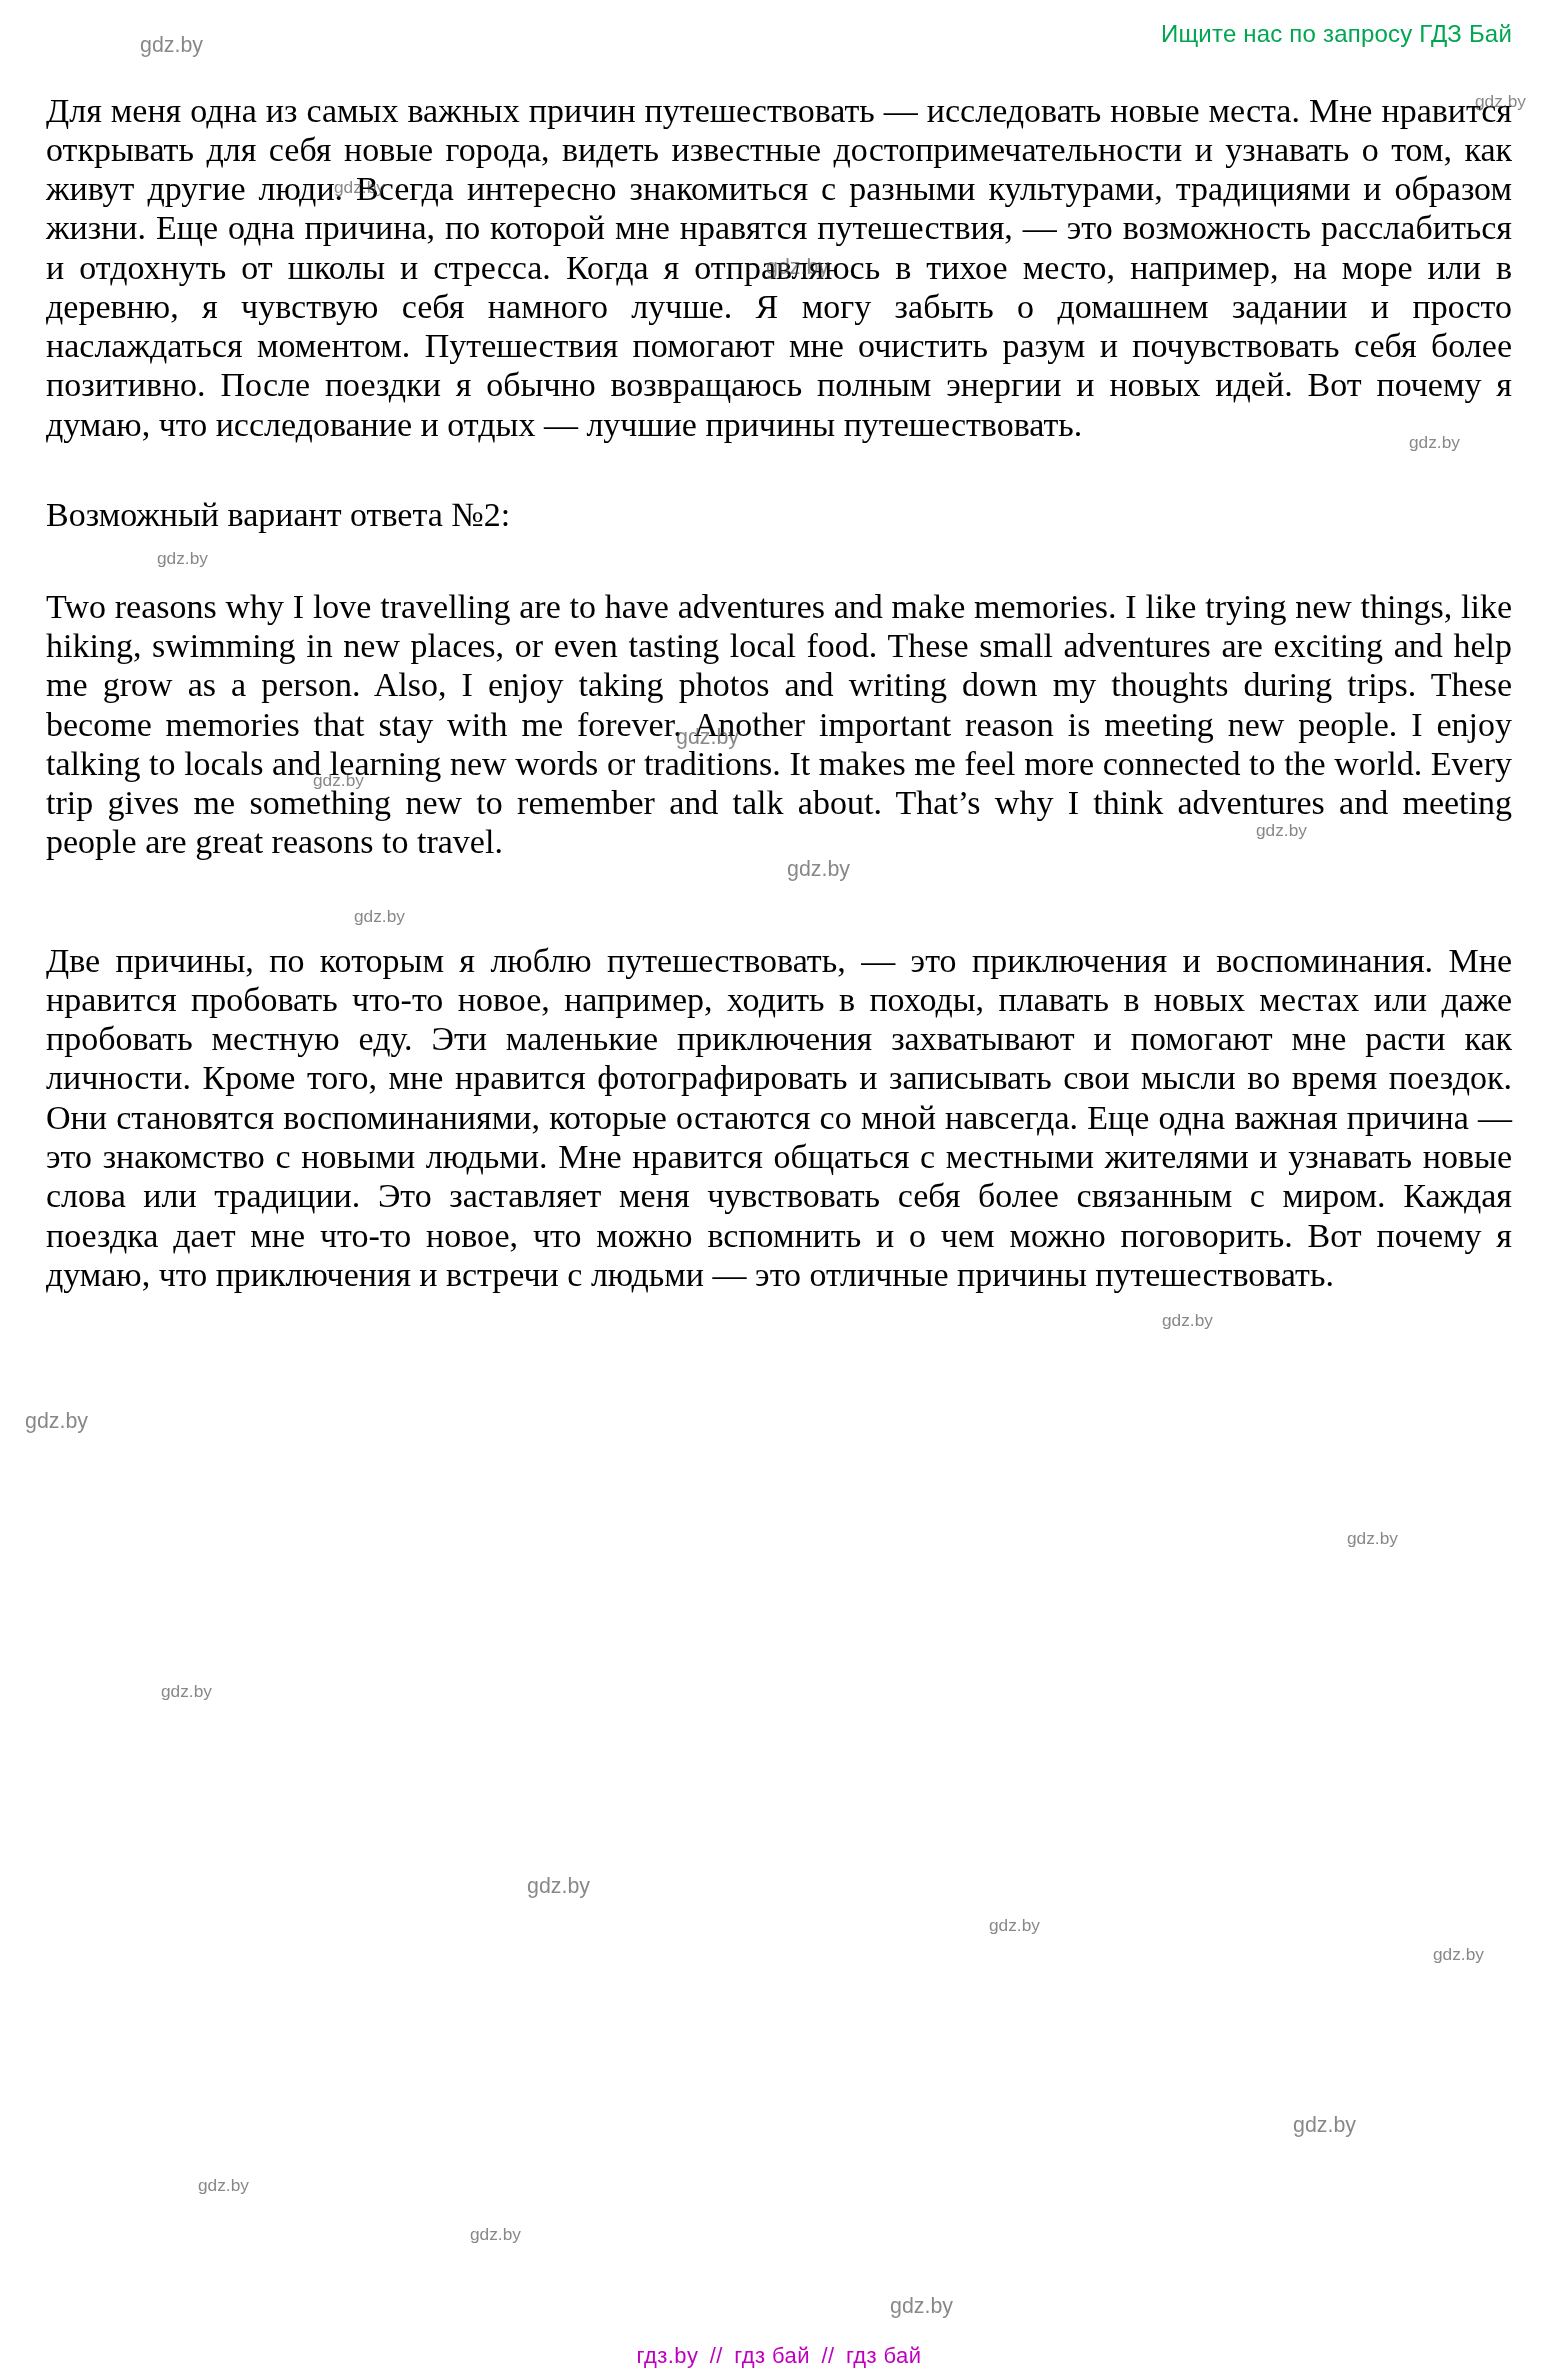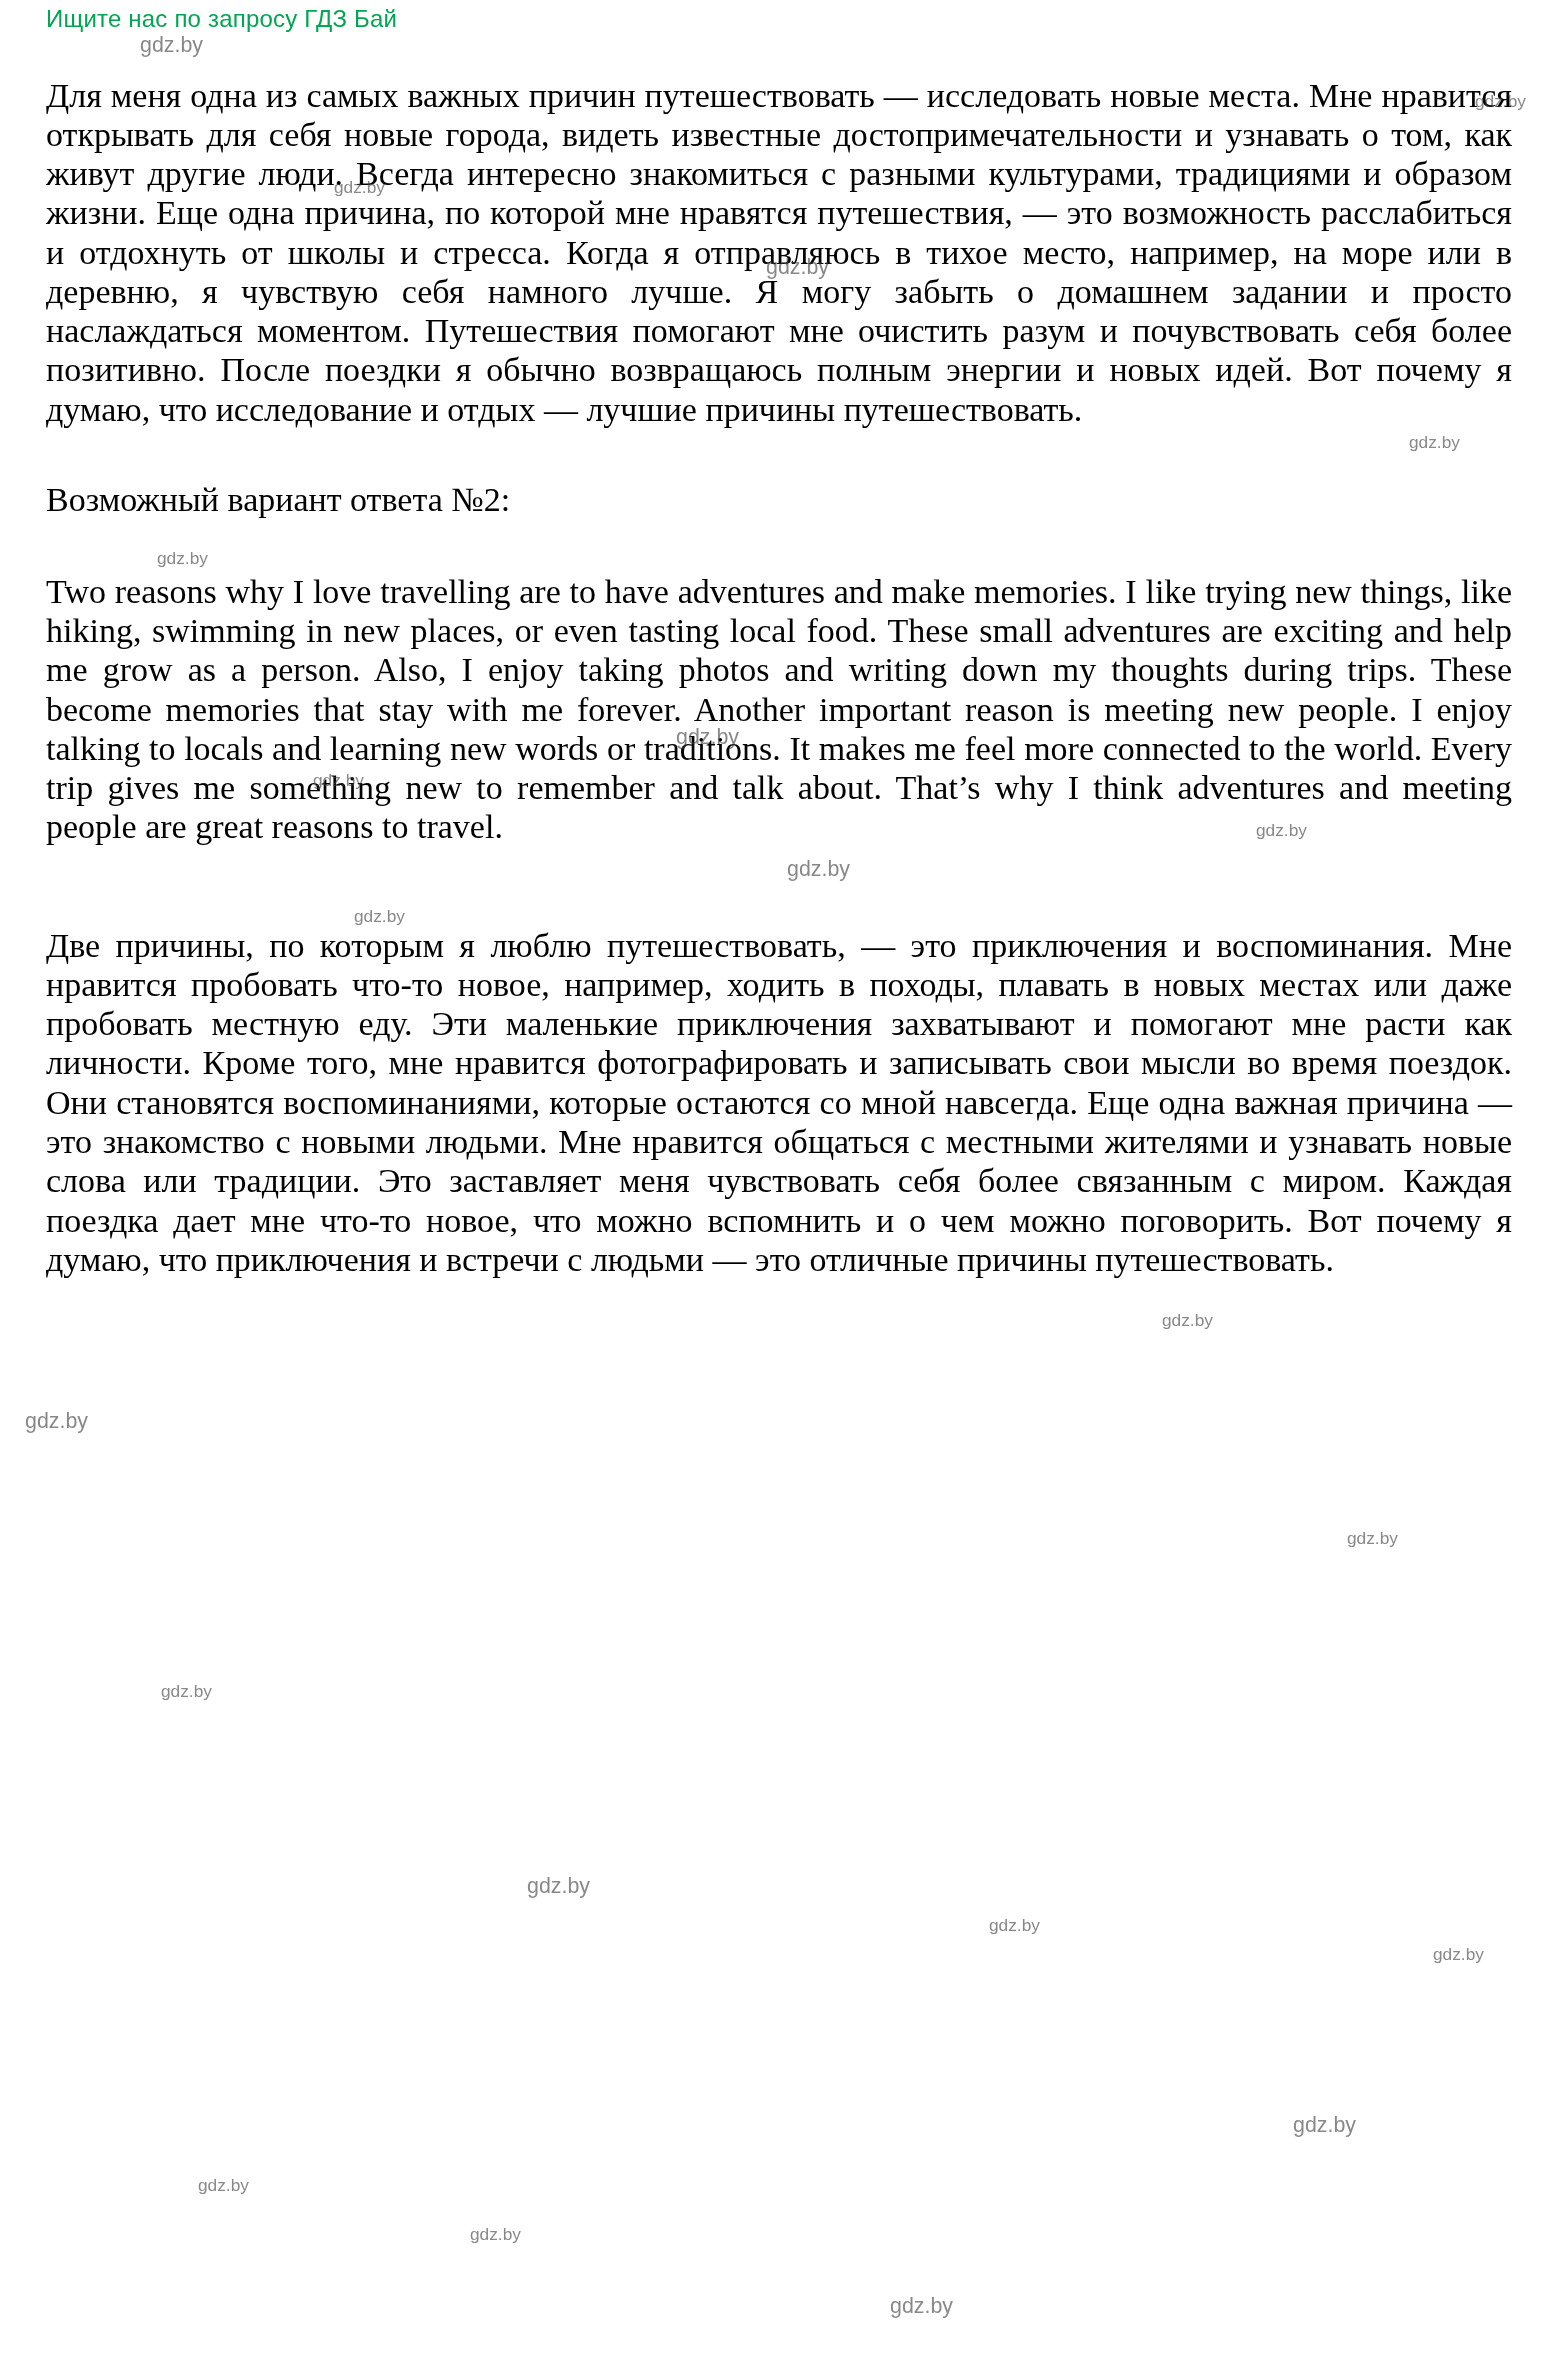--- a/index.html
+++ b/index.html
@@ -16,25 +16,25 @@
     overflow: hidden;
   }
   .page {
     position: relative;
     width: 1558px;
     height: 2377px;
     box-sizing: border-box;
     padding: 0 46px;
   }
   .top-banner {
-    text-align: left;
+    text-align: right;
     font-family: "Liberation Sans", sans-serif;
     font-size: 24px;
     color: #00a651;
-    padding-top: 5px;
+    padding-top: 20px;
     padding-bottom: 6.6px;
     letter-spacing: 0.2px;
   }
   .para {
     font-size: 34px;
     line-height: 1.155;
     text-align: justify;
     text-justify: inter-word;
     margin: 0 0 0 0;
     hyphens: none;
@@ -123,15 +123,22 @@
       <span class="wm" style="left: 161px; top: 1681px;">gdz.by</span>
       <span class="wm big" style="left: 527px; top: 1874px;">gdz.by</span>
       <span class="wm" style="left: 989px; top: 1915px;">gdz.by</span>
       <span class="wm" style="left: 1433px; top: 1944px;">gdz.by</span>
       <span class="wm big" style="left: 1293px; top: 2113px;">gdz.by</span>
       <span class="wm" style="left: 198px; top: 2175px;">gdz.by</span>
       <span class="wm" style="left: 470px; top: 2224px;">gdz.by</span>
       <span class="wm big" style="left: 890px; top: 2294px;">gdz.by</span>
     </div>
 
+  <div class="footer">
+    <span>гдз.by</span>
+    <span class="sep">//</span>
+    <span>гдз бай</span>
+    <span class="sep">//</span>
+    <span>гдз бай</span>
+  </div>
 
 </div>
 
 
 </body></html>

